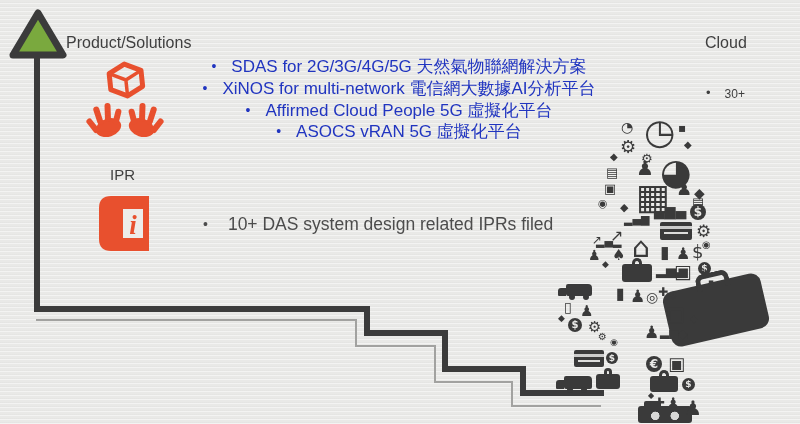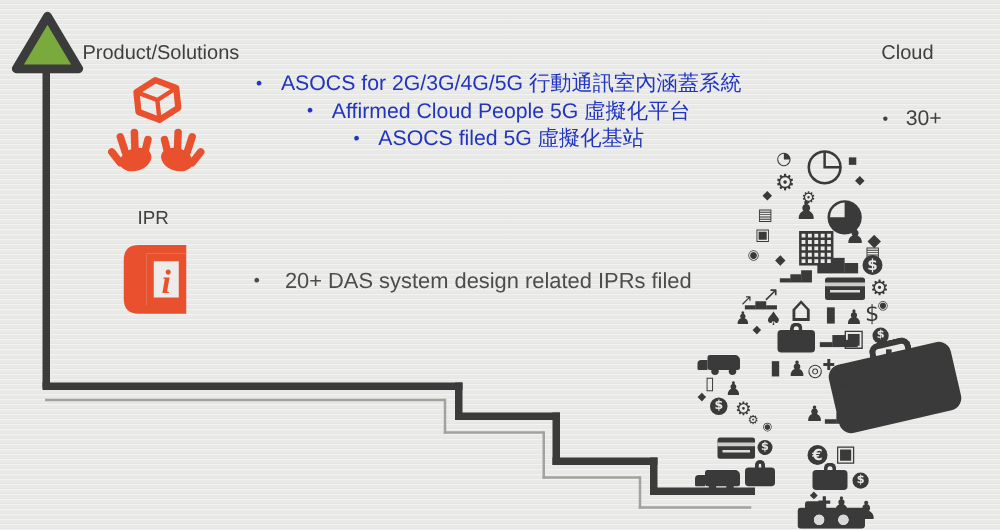--- a/index.html
+++ b/index.html
@@ -23,21 +23,21 @@
   .lbl-people{left:705px; top:34px; font-size:16px;}
   
   .prod-list{position:absolute; left:178px; top:56px; width:442px; text-align:center;
     color:#2135c0; font-size:17px; line-height:21.8px; font-weight:500;}
   .p-line{white-space:nowrap;}
   .p-line::before{content:"•"; margin-right:15px; font-size:14px; vertical-align:1px;}
   
   .ipr-line{position:absolute; left:203px; top:214px; color:#4c4c4c; font-size:17.5px; white-space:nowrap;}
   .ipr-line::before{content:"•"; margin-right:20px; font-size:14px; vertical-align:1px;}
   
-  .people-line{position:absolute; left:706px; top:85px; color:#3f3f3f; font-size:17px; white-space:nowrap;}
+  .people-line{position:absolute; left:706px; top:85px; color:#3f3f3f; font-size:12px; white-space:nowrap;}
   .people-line::before{content:"•"; margin-right:14px; font-size:13px; vertical-align:1px;}
   
   .icon-abs{position:absolute;}
   
   .collage{position:absolute; inset:0; pointer-events:none;}
   .mk{position:absolute; color:#3a3a3a; line-height:1; font-family:"DejaVu Sans",sans-serif;}
   .mk-case{background:#3a3a3a; border-radius:3px;}
   .mk-case::before{content:""; position:absolute; top:-6px; left:32%; right:32%; height:6px;
     border:3px solid #3a3a3a; border-bottom:none; border-radius:5px 5px 0 0;}
   .mk-card{background:#3a3a3a; border-radius:2px;}
@@ -115,26 +115,27 @@
     </g>
   </svg>
 
   <svg class="icon-abs" style="left:94px;top:193px" width="60" height="62" viewBox="0 0 60 62">
     <path d="M17 3 H55 V10 H23 V51 H55 V58 H17 Q5 58 5 46 V15 Q5 3 17 3 Z" fill="#e8502e"></path>
     <rect x="26" y="13" width="26" height="35" fill="#edecea" stroke="#e8502e" stroke-width="6"></rect>
     <text x="39" y="41" text-anchor="middle" font-family="Liberation Serif, DejaVu Serif, serif" font-size="27" font-style="italic" font-weight="bold" fill="#e8502e">i</text>
   </svg>
 
   <div class="prod-list">
-    <div class="p-line">ASOCS for 2G/3G/4G/5G 行動通訊室內涵蓋系統</div>
+    <div class="p-line">SDAS for 2G/3G/4G/5G 天然氣物聯網解決方案</div>
+    <div class="p-line">XiNOS for multi-network 電信網大數據AI分析平台</div>
     <div class="p-line">Affirmed Cloud People 5G 虛擬化平台</div>
-    <div class="p-line">ASOCS filed 5G 虛擬化基站</div>
+    <div class="p-line">ASOCS vRAN 5G 虛擬化平台</div>
   </div>
 
-  <div class="ipr-line">20+ DAS system design related IPRs filed</div>
+  <div class="ipr-line">10+ DAS system design related IPRs filed</div>
 
   <div class="people-line">30+</div>
 
   <div class="collage">
     <div class="briefcase"></div>
   <div class="mk mk-g" style="left: 644px; top: 114px; font-size: 36px;">◷</div>
       <div class="mk mk-g" style="left: 621px; top: 120px; font-size: 14px;">◔</div>
       <div class="mk mk-g" style="left: 620px; top: 138px; font-size: 18px;">⚙</div>
       <div class="mk mk-g" style="left: 678px; top: 122px; font-size: 12px;">▪</div>
       <div class="mk mk-g" style="left: 684px; top: 140px; font-size: 10px;">◆</div>

